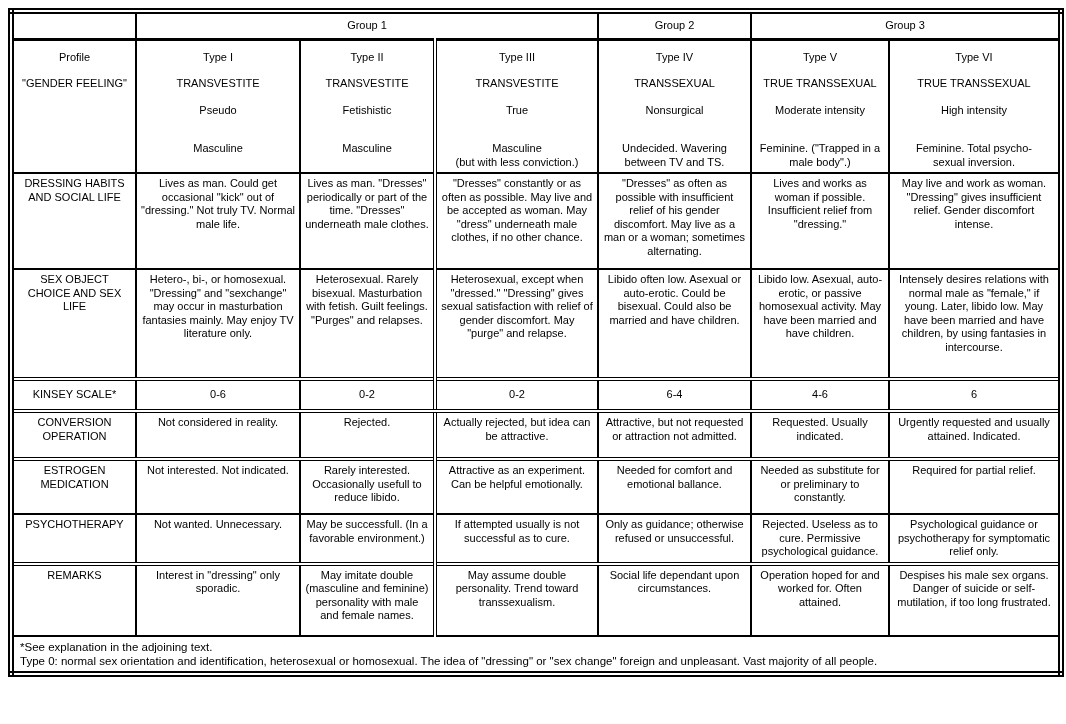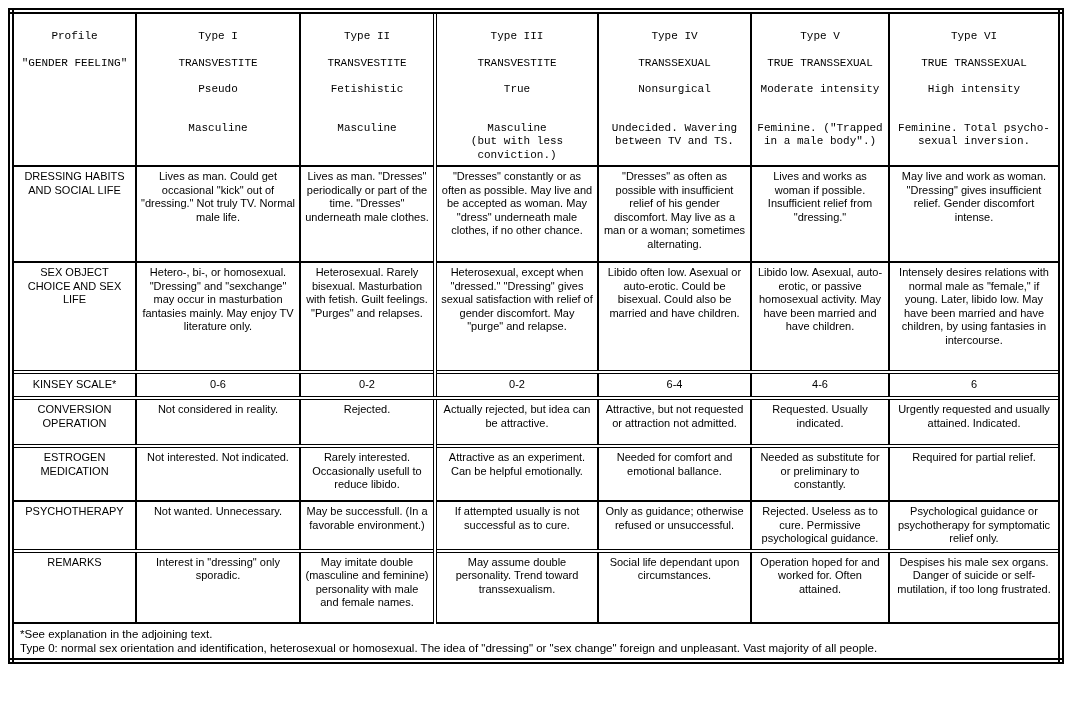--- a/index.html
+++ b/index.html
@@ -6,21 +6,21 @@
   body{width:1066px;height:724px;box-sizing:border-box;padding:8px;
        font-family:"Liberation Sans",sans-serif;color:#000;}
   table.sos{border-collapse:collapse;table-layout:fixed;width:1050px;
             border:6px double #000;}
   td{border:2px solid #000;font-size:11px;line-height:13.5px;
      text-align:center;vertical-align:top;padding:3px 4px;
      word-wrap:break-word;}
   tr.title-row td{border-bottom:2px solid #000;font-weight:bold;font-style:italic;
       font-size:13px;line-height:17px;vertical-align:middle;}
   tr.group-row td{border-bottom:3px solid #000;vertical-align:middle;padding:2px;}
-  tr.profile-row td{padding-top:16px;font-family:Liberation Mono, monospace;}
+  tr.profile-row td{padding-top:10px;}
   td.lbl{vertical-align:top;}
   td.profile-lbl{padding-top:34px;}
   .pp{margin:0 0 13px 0;}
   .pp:last-child{margin-bottom:0;}
   .pre{white-space:pre-line;margin-top:25px;}
   tr.kinsey-row td{border-top:4px double #000;border-bottom:4px double #000;
       vertical-align:middle;padding:2px;}
   tr.r-estrogen td{border-top:4px double #000;margin-top:23px;}
   tr.r-remarks td{border-top:4px double #000;}
   td.dbl{border-left:4px double #000;}
@@ -36,20 +36,26 @@
       <col style="width:164px">
       <col style="width:135px">
     <col style="width:163px">
       <col style="width:153px">
       <col style="width:138px">
     <col style="width:172px">
   </colgroup>
 
   <tbody>
 
+  <tr class="group-row" style="height:28px">
+    <td class="lbl"></td>
+    <td colspan="3">Group 1</td>
+    <td>Group 2</td>
+    <td colspan="2">Group 3</td>
+  </tr>
 
   <tr class="profile-row" style="height:122px">
     <td class="lbl profile-lbl">
       <div class="pp">Profile</div>
       <div class="pp">"GENDER FEELING"</div>
     </td>
     <td>
       <div class="pp">Type I</div>
       <div class="pp">TRANSVESTITE</div>
       <div class="pp">Pseudo</div>
@@ -102,21 +108,21 @@
   <tr class="r-sexobject" style="height:110px">
     <td class="lbl">SEX OBJECT CHOICE AND SEX LIFE</td>
     <td>Hetero-, bi-, or homosexual. "Dressing" and "sexchange" may occur in masturbation fantasies mainly. May enjoy TV literature only.</td>
     <td>Heterosexual. Rarely bisexual. Masturbation with fetish. Guilt feelings. "Purges" and relapses.</td>
     <td class="dbl">Heterosexual, except when "dressed." "Dressing" gives sexual satisfaction with relief of gender discomfort. May "purge" and relapse.</td>
     <td>Libido often low. Asexual or auto-erotic. Could be bisexual. Could also be married and have children.</td>
     <td>Libido low. Asexual, auto-erotic, or passive homosexual activity. May have been married and have children.</td>
     <td>Intensely desires relations with normal male as "female," if young. Later, libido low. May have been married and have children, by using fantasies in intercourse.</td>
   </tr>
 
-  <tr class="kinsey-row" style="height:26px">
+  <tr class="kinsey-row" style="height:32px">
     <td class="lbl">KINSEY SCALE*</td>
     <td>0-6</td>
     <td>0-2</td>
     <td class="dbl">0-2</td>
     <td>6-4</td>
     <td>4-6</td>
     <td>6</td>
   </tr>
 
   <tr class="r-conversion" style="height:48px">

